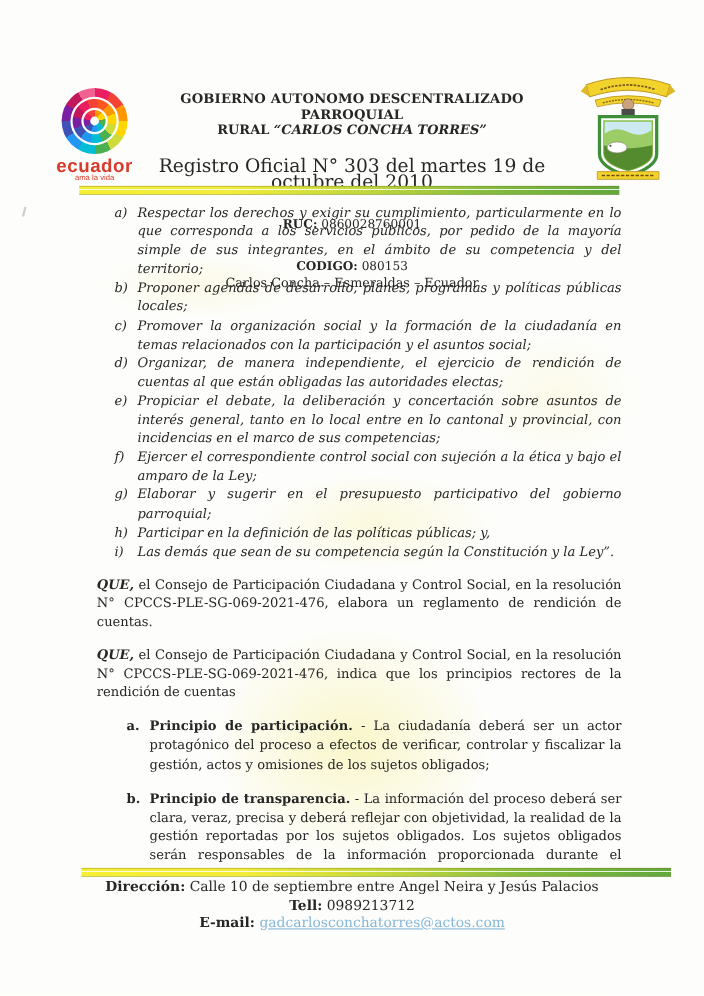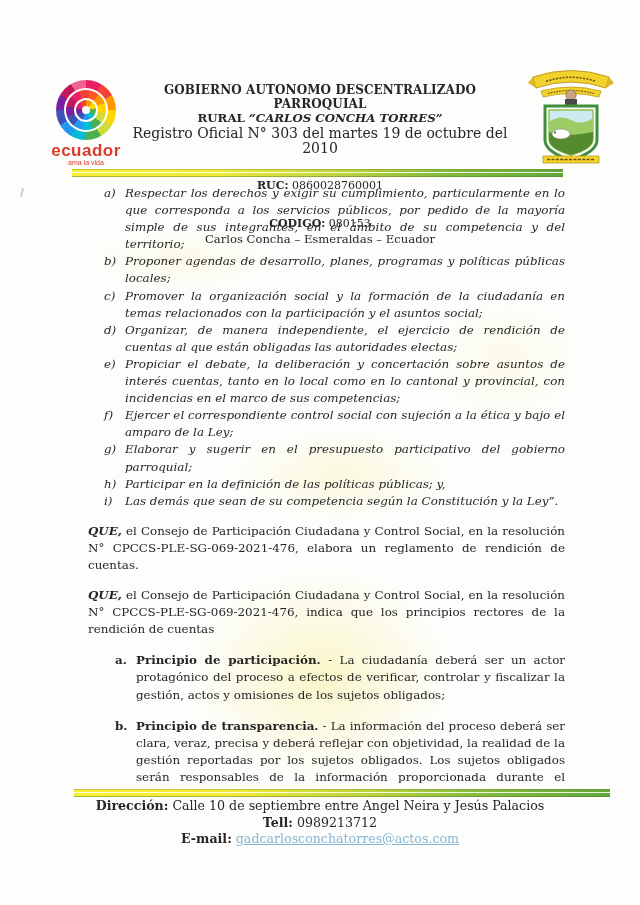--- a/index.html
+++ b/index.html
@@ -32,21 +32,21 @@
   .ring3{inset:20px;transform:rotate(80deg);background:conic-gradient(#4caf50 0 40deg,#00bcd4 0 80deg,#2196f3 0 120deg,#3f51b5 0 160deg,#7b1fa2 0 200deg,#e91e63 0 240deg,#f44336 0 280deg,#ff9800 0 320deg,#ffd600 0 360deg);}
   .hole3{inset:26px;background:#fdfdfb;}
   .logo-word{font-family:"Liberation Sans",sans-serif;font-weight:bold;color:#d93a2b;
        font-size:17px;line-height:17px;margin-top:2px;letter-spacing:.5px;}
   .logo-tag{font-family:"Liberation Sans",sans-serif;color:#d93a2b;font-size:7px;line-height:8px;}
   .crest{position:absolute;right:24px;top:60px;width:90px;height:106px;}
   .title-block{position:absolute;left:125px;right:125px;top:83px;text-align:center;}
   .t1{font-size:12px;font-weight:bold;line-height:14px;letter-spacing:.1px;}
   .t2{font-size:11.8px;font-weight:bold;line-height:14px;}
   .t2 .qname{font-style:italic;}
-  .t3{font-size:14px;line-height:14.5px;margin-top:1px;}
+  .t3{font-size:17px;line-height:14.5px;margin-top:19px;}
   .t4,.t5{font-size:11px;line-height:14px;margin-top:24px;}
   .t6{font-size:11.6px;line-height:15px;margin-top:1px;}
   .blabel{font-weight:bold;}
   .divider{
     position:absolute;height:8px;z-index:1;
     background-image:linear-gradient(180deg,rgba(120,120,40,.35) 0 1px,rgba(255,255,255,0) 1px 3px,rgba(255,255,255,.85) 3px 4px,rgba(255,255,255,0) 4px 7px,rgba(90,110,40,.45) 7px 8px),
                      linear-gradient(90deg,#f6ef35 0%,#f2ec3a 28%,#bcd43c 55%,#86bb3f 75%,#62a83c 100%);
   }
   .div-top{left:72px;top:169px;width:491px;}
   .div-bottom{left:74px;top:773px;width:536px;}
@@ -143,21 +143,21 @@
       <div class="item">
           <span class="lbl">c)</span>
           <span class="txt">Promover la organización social y la formación de la ciudadanía en temas relacionados con la participación y el asuntos social;</span>
         </div>
       <div class="item">
           <span class="lbl">d)</span>
           <span class="txt">Organizar, de manera independiente, el ejercicio de rendición de cuentas al que están obligadas las autoridades electas;</span>
         </div>
       <div class="item">
           <span class="lbl">e)</span>
-          <span class="txt">Propiciar el debate, la deliberación y concertación sobre asuntos de interés cuentas, tanto en lo local como en lo cantonal y provincial, con incidencias en el marco de sus competencias;</span>
+          <span class="txt">Propiciar el debate, la deliberación y concertación sobre asuntos de interés general, tanto en lo local entre en lo cantonal y provincial, con incidencias en el marco de sus competencias;</span>
         </div>
       <div class="item">
           <span class="lbl">f)</span>
           <span class="txt">Ejercer el correspondiente control social con sujeción a la ética y bajo el amparo de la Ley;</span>
         </div>
       <div class="item">
           <span class="lbl">g)</span>
           <span class="txt">Elaborar y sugerir en el presupuesto participativo del gobierno parroquial;</span>
         </div>
       <div class="item">

